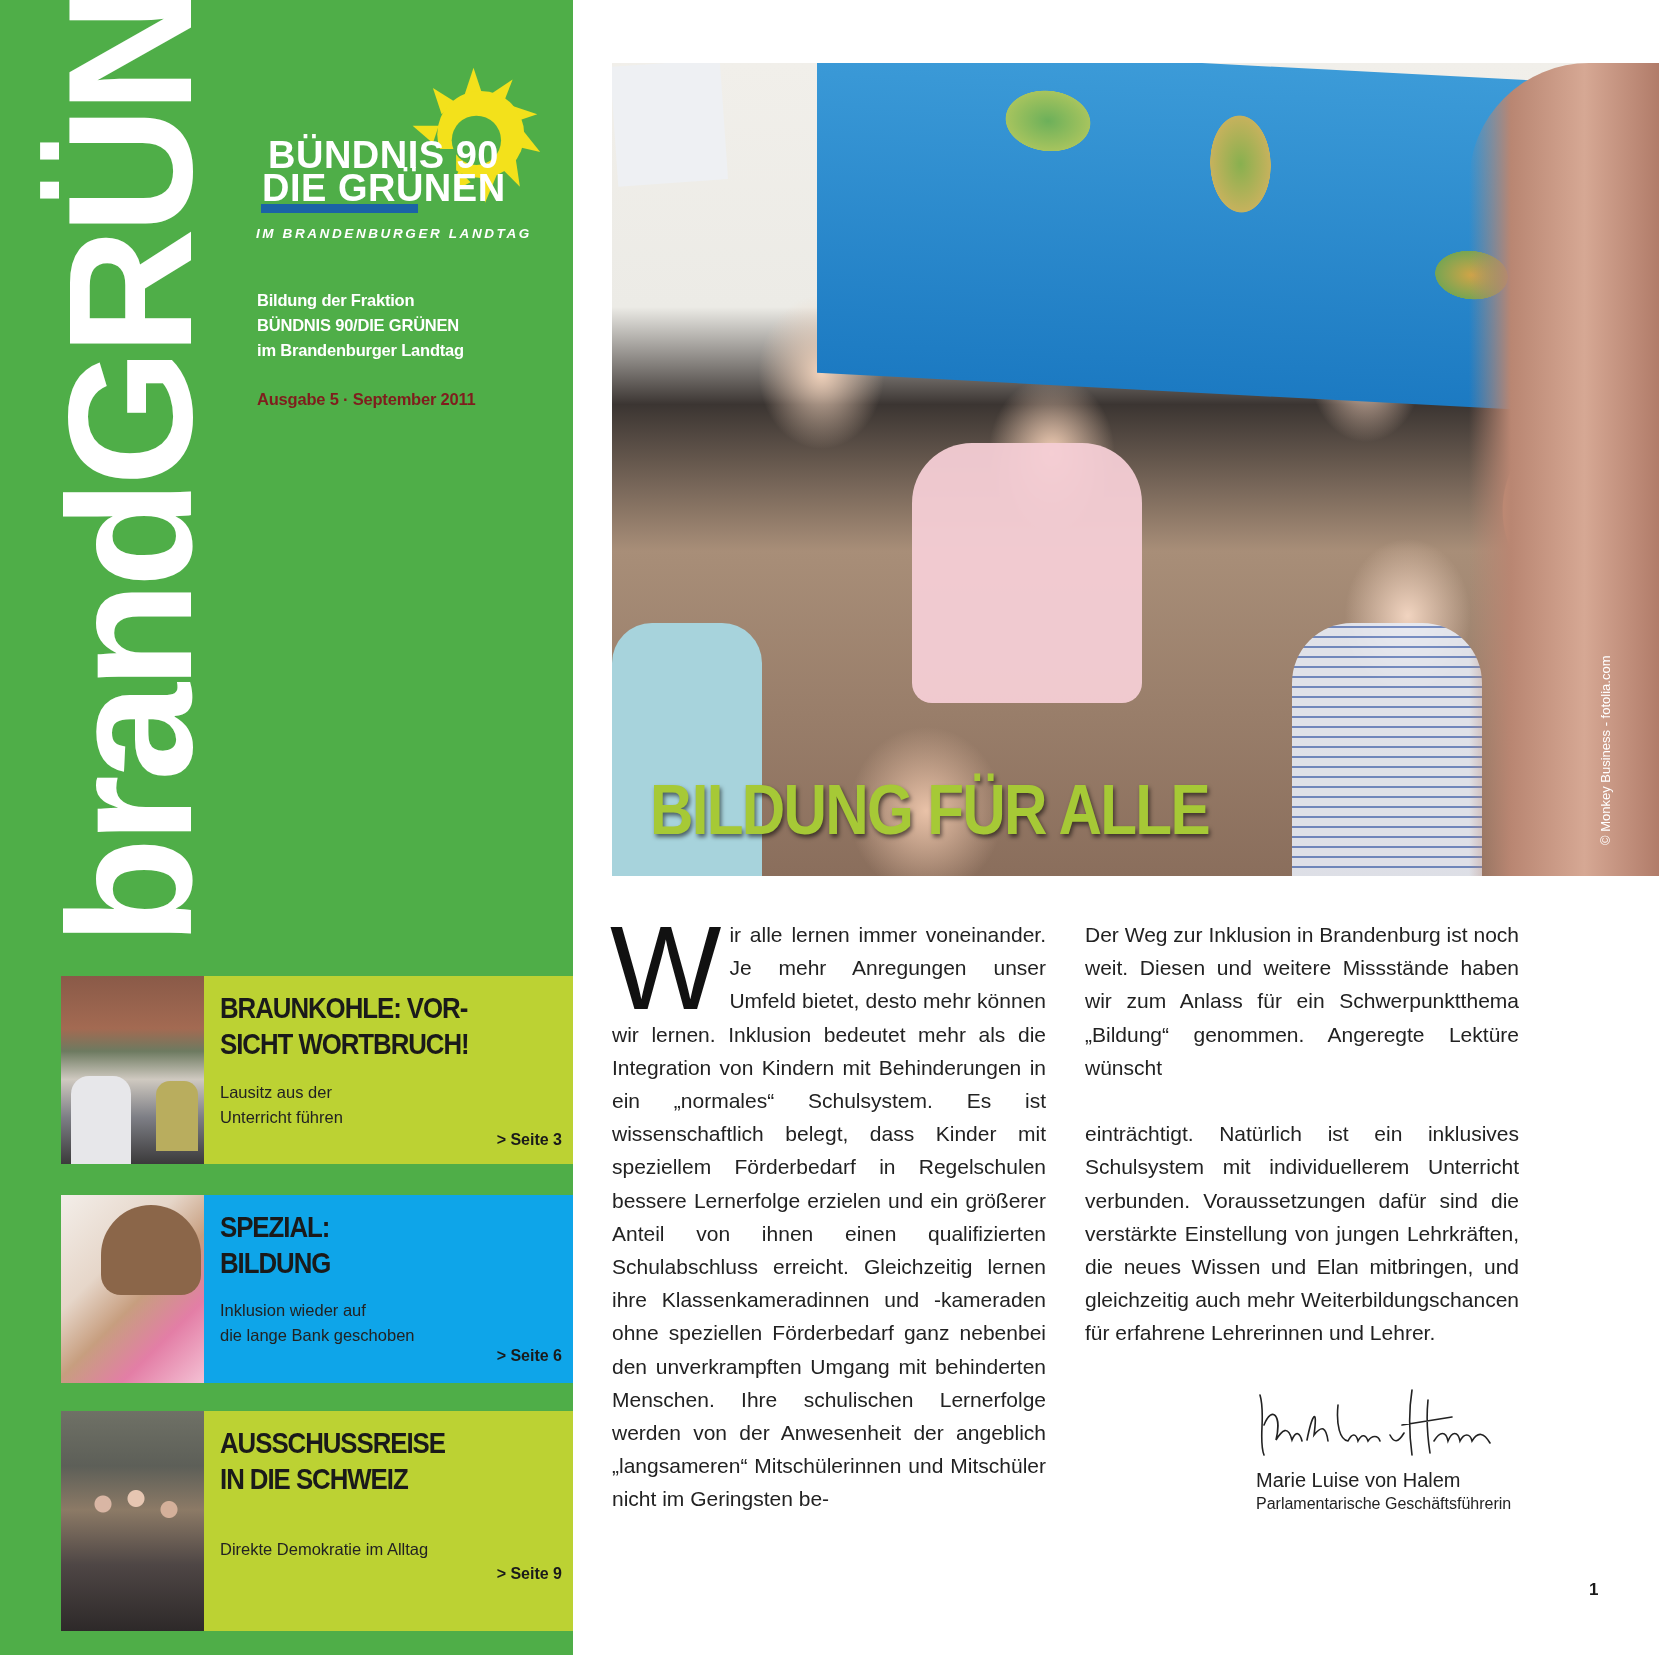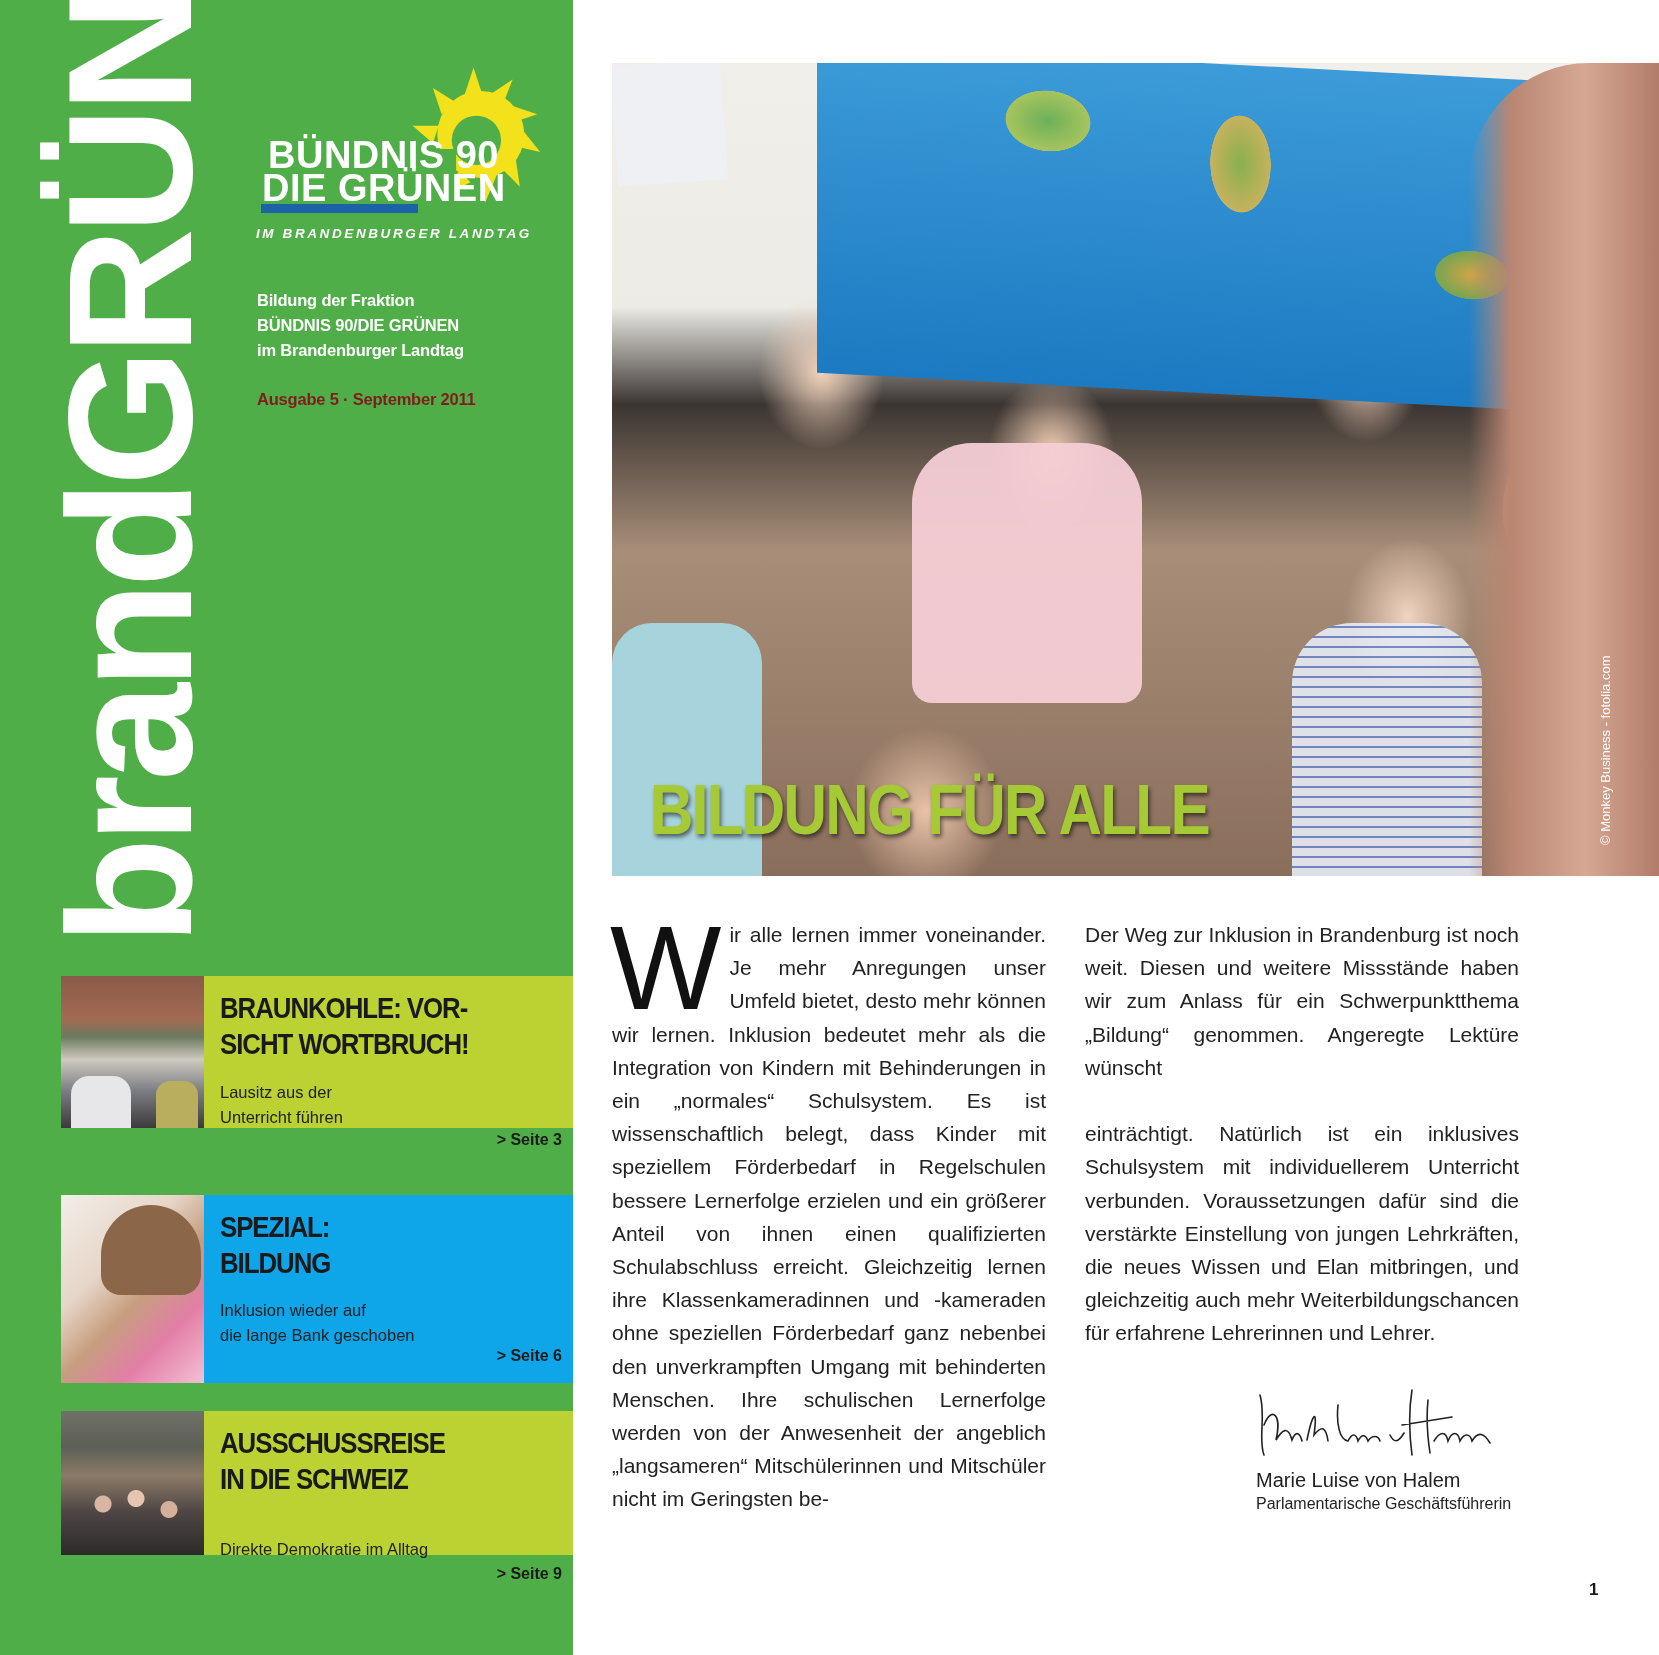--- a/index.html
+++ b/index.html
@@ -36,23 +36,23 @@
   .teaser .thumb { width: 143px; height: 100%; flex: none; position: relative; overflow: hidden; }
   .teaser .body { flex: 1; position: relative; }
   .teaser h2 {
     position: absolute; left: 16px; top: 14px; font-family: "Liberation Sans", sans-serif;
     font-weight: 700; font-size: 30px; line-height: 36px; letter-spacing: -1.2px; color: #1a1a1a;
     transform: scaleX(0.86); transform-origin: 0 0; width: 420px;
   }
   .teaser .sub { position: absolute; left: 16px; font-size: 16.5px; line-height: 25px; color: #222; }
   .teaser .more { position: absolute; right: 11px; font-weight: 700; font-size: 16px; color: #1a1a1a; }
 
-  .t1 { top: 976px; height: 152px; background: #bcd233; }
+  .t1 { top: 976px; height: 188px; background: #bcd233; }
   .t2 { top: 1195px; height: 188px; background: #0ea5e9; }
-  .t3 { top: 1411px; height: 144px; background: #bcd233; }
+  .t3 { top: 1411px; height: 220px; background: #bcd233; }
 
   
   .th1 { background:
       linear-gradient(180deg, #8a5a48 0%, #a36a52 28%, #6d7a60 40%, #cfc9c0 55%, #7e7f86 75%, #3b3a3b 100%); }
   .th1::before { content:""; position:absolute; left:10px; top:100px; width:60px; height:88px; background:#e7e7ea; border-radius:18px 18px 0 0; }
   .th1::after { content:""; position:absolute; left:95px; top:105px; width:42px; height:70px; background:#b9ad5e; border-radius:14px 14px 0 0; }
   .th2 { background: linear-gradient(135deg, #f3eee9 0%, #e6d6c9 35%, #c79e7f 55%, #e37ea6 75%, #f4c1d4 100%); }
   .th2::before { content:""; position:absolute; left:40px; top:10px; width:100px; height:90px; background:#8b6649; border-radius:50px 50px 20px 20px; }
   .th3 { background: linear-gradient(180deg, #6f7166 0%, #5d5f58 25%, #8c7a66 45%, #4e4645 70%, #2d2929 100%); }
   .th3::before { content:""; position:absolute; left:20px; top:60px; width:110px; height:110px;

